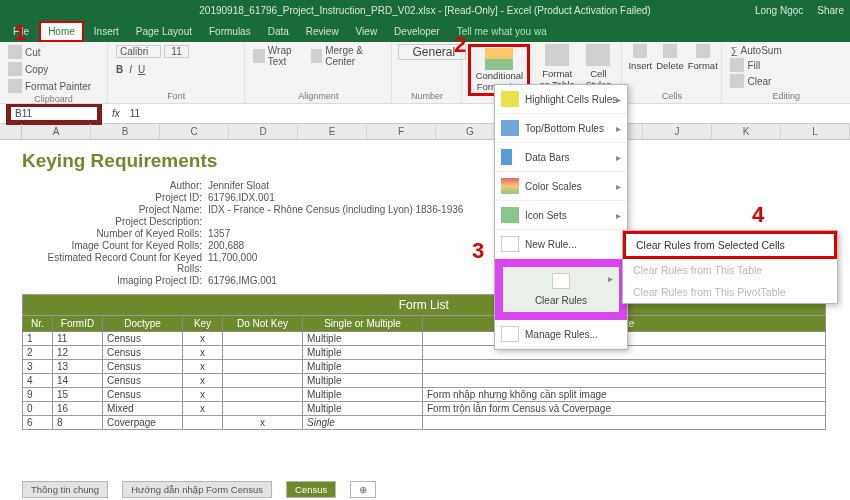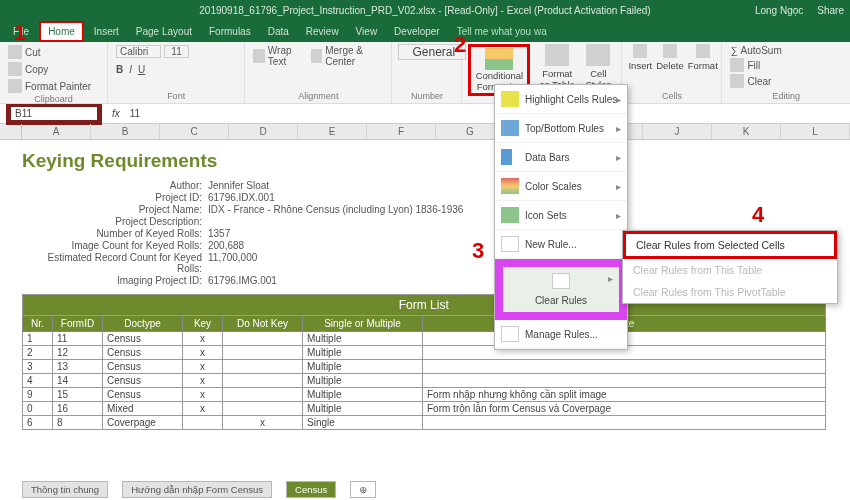--- a/index.html
+++ b/index.html
@@ -287,21 +287,21 @@
           <td style="width: 80px; text-align: center;"></td>
           <td style="width: 120px;">Multiple</td>
           <td>Form trộn lẫn form Census và Coverpage</td>
         </tr>
         <tr>
           <td style="width: 30px;">6</td>
           <td style="width: 50px;">8</td>
           <td style="width: 80px;">Coverpage</td>
           <td style="width: 40px; text-align: center;"></td>
           <td style="width: 80px; text-align: center;">x</td>
-          <td style="width: 120px;">Single</td>
+          <td style="width: 120px; font-style: italic;">Single</td>
           <td></td>
         </tr>
       </tbody>
   </table>
 </div>
 
 <div class="cf-menu">
   <div class="item">
       <span class="ic"></span>
       <span>Highlight Cells Rules</span>

